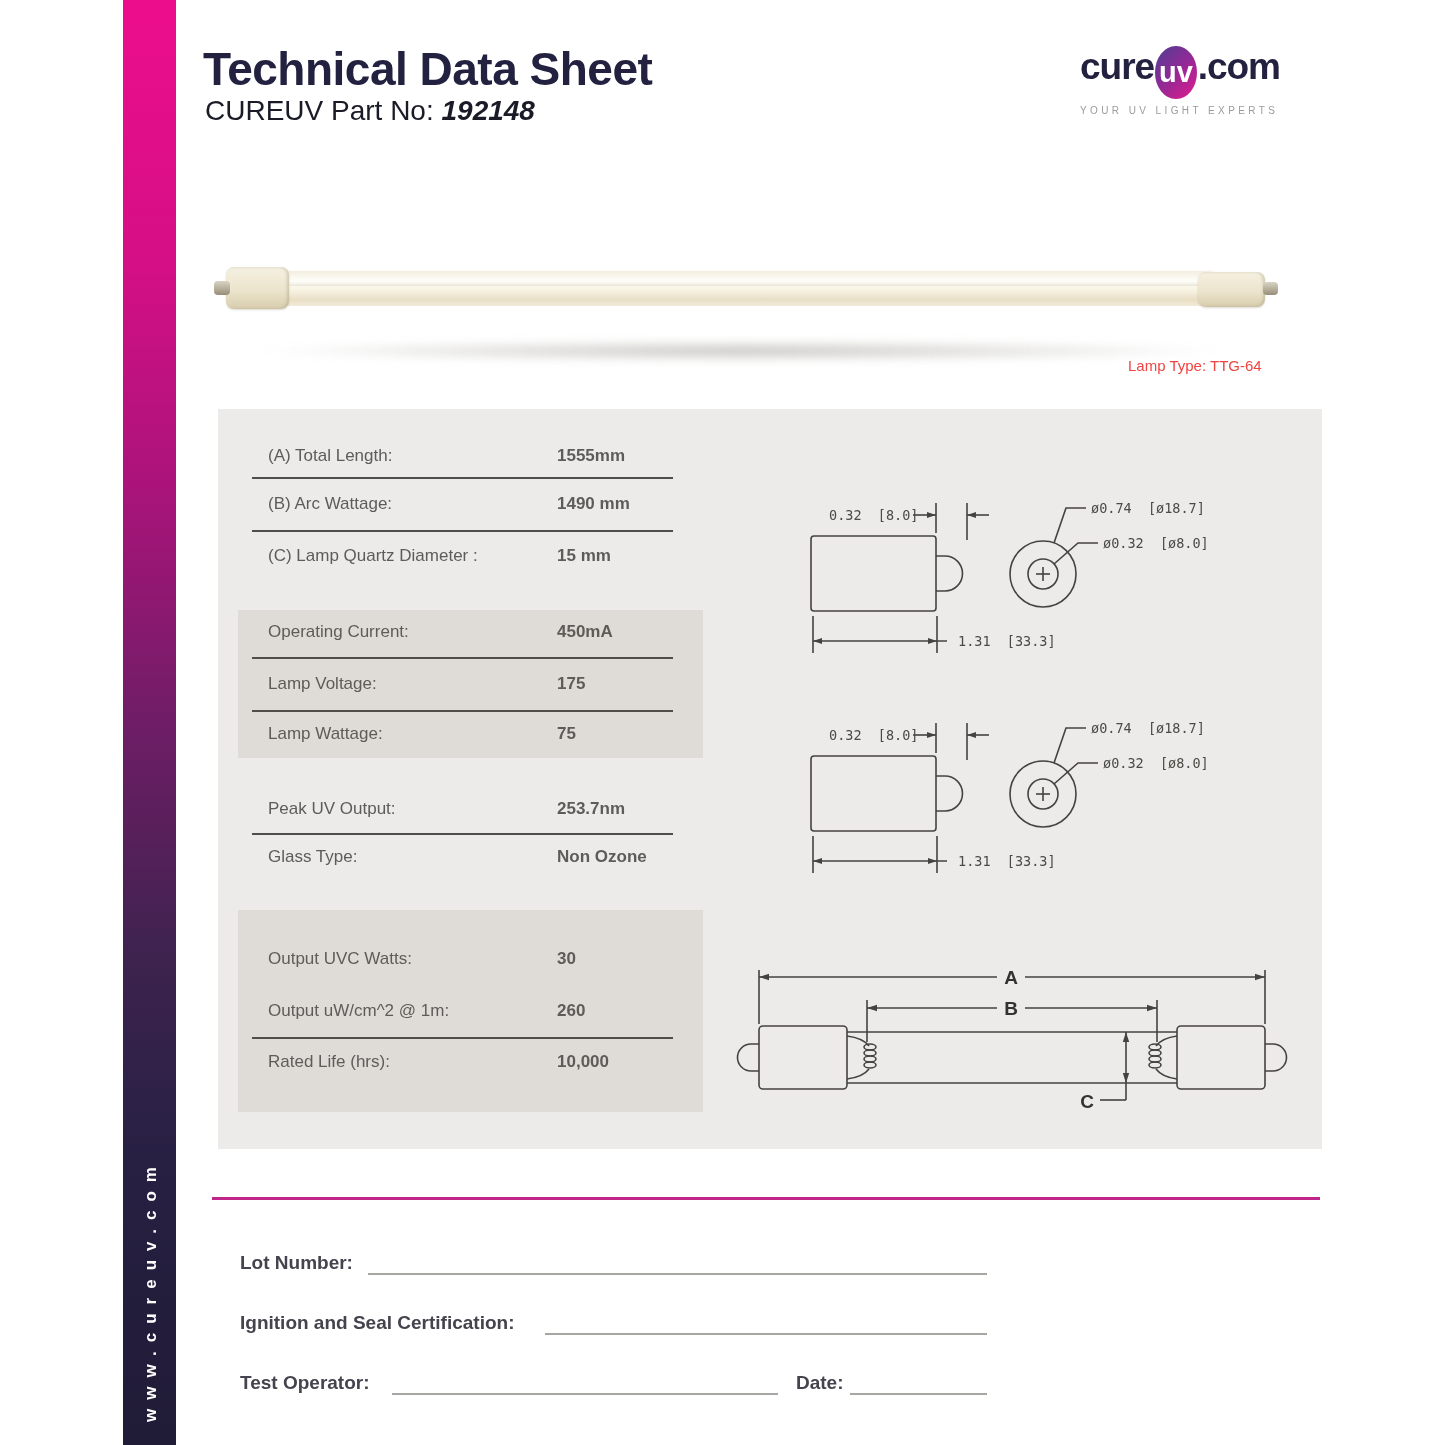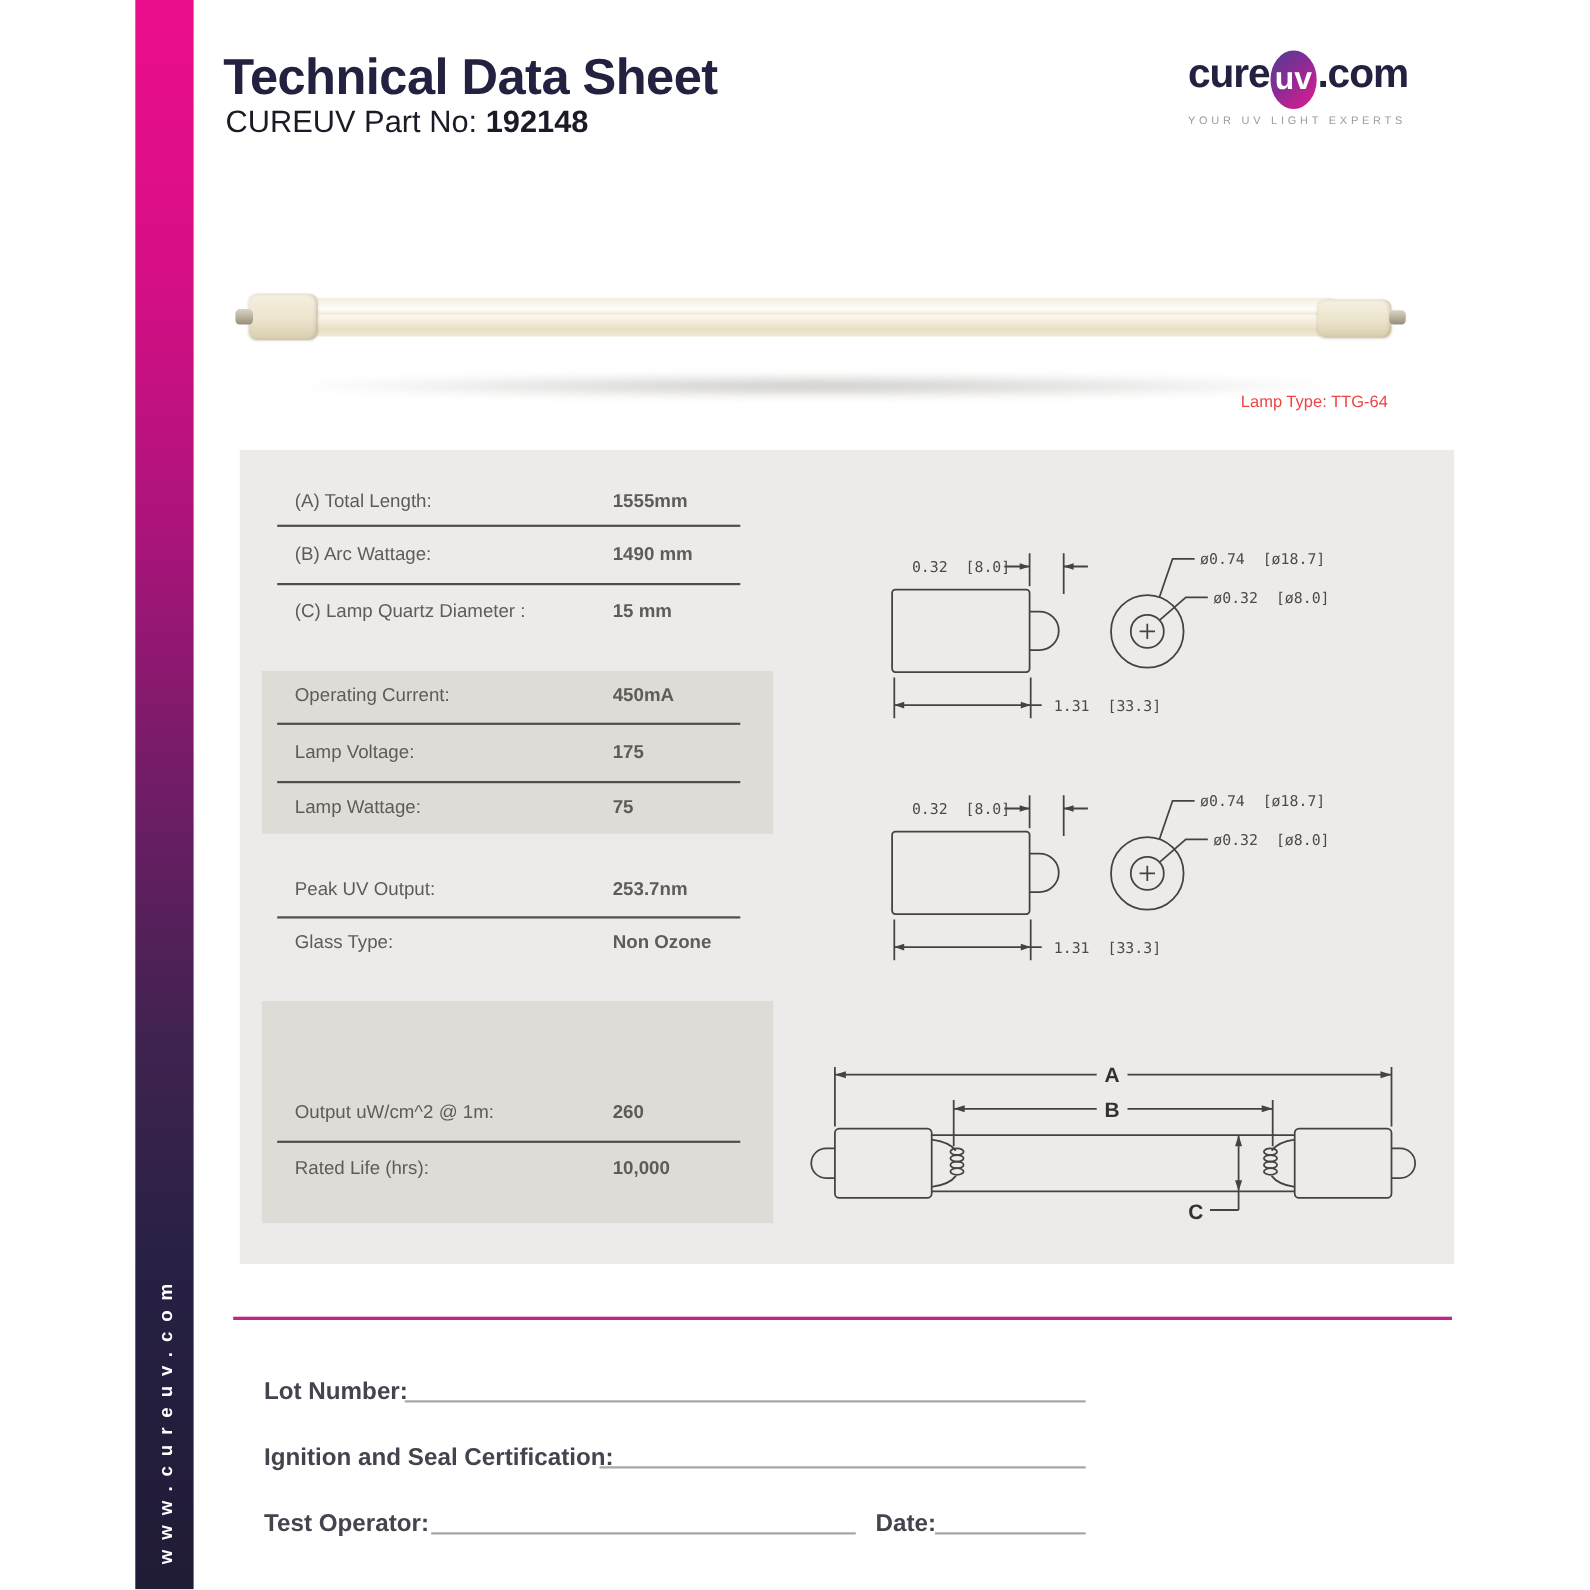--- a/index.html
+++ b/index.html
@@ -11,21 +11,21 @@
     background:linear-gradient(180deg,#ec0d8d 0%,#d50f85 18%,#a9147a 34%,#6f1d66 50%,
                #3e234f 66%,#272043 80%,#201b36 100%);}
   .vertical-site{position:absolute;left:141px;top:1422px;transform:rotate(-90deg);
     transform-origin:0 0;white-space:nowrap;color:#ffffff;font-size:17px;
     letter-spacing:9px;font-weight:bold;}
 
   
   .title{position:absolute;left:203px;top:42px;font-size:46px;font-weight:bold;
     color:#232140;letter-spacing:-0.5px;}
   .subtitle{position:absolute;left:205px;top:95px;font-size:28px;color:#1b1b28;}
-  .subtitle b{font-weight:bold;}
+  .subtitle b{font-weight:bold;font-style:italic;}
 
   
   .logo{position:absolute;left:1080px;top:46px;width:200px;}
   .logo-row{display:flex;align-items:flex-start;}
   .logo-prefix,.logo-suffix{font-size:37px;font-weight:bold;color:#232140;letter-spacing:-1px;}
   .logo-badge{width:53px;height:53px;border-radius:50%;margin:0 1px;
     background:linear-gradient(135deg,#4f3e92 0%,#8b2b96 45%,#e41a8d 100%);
     display:flex;align-items:center;justify-content:center;
     color:#ffffff;font-size:29px;font-weight:bold;}
   .logo-tagline{margin-top:6px;font-size:10px;letter-spacing:3.4px;color:#9b9b9b;
@@ -69,21 +69,21 @@
   .cad{position:absolute;left:795px;width:420px;height:175px;}
   .cad.d1{top:495px;} .cad.d2{top:715px;}
   .schematic{position:absolute;left:725px;top:960px;width:575px;height:160px;}
   .cad-line{stroke:#45433f;stroke-width:1.6;fill:none;}
   .cad-fill{fill:#45433f;stroke:none;}
   .cad-text{font-family:"DejaVu Sans Mono",monospace;font-size:13.5px;fill:#4c4a45;}
   .dim-letter{font-family:"Liberation Sans",sans-serif;font-size:19px;font-weight:bold;fill:#34322f;}
 
   
   .pink-rule{position:absolute;left:212px;top:1197px;width:1108px;height:3px;background:#c02689;}
-  .form-label{position:absolute;font-size:22px;font-weight:bold;color:#45444e;}
+  .form-label{position:absolute;font-size:19px;font-weight:bold;color:#45444e;}
   .lot-label{left:240px;top:1252px;}
   .ignition-label{left:240px;top:1312px;}
   .operator-label{left:240px;top:1372px;}
   .date-label{left:796px;top:1372px;}
   .blank-line{position:absolute;height:2px;background:#a8a6a3;}
   .lot-line{left:368px;top:1273px;width:619px;}
   .ignition-line{left:545px;top:1333px;width:442px;}
   .operator-line{left:392px;top:1393px;width:386px;}
   .date-line{left:850px;top:1393px;width:137px;}
 </style>
@@ -151,20 +151,24 @@
       <span class="spec-value">75</span>
     </div>
     <div class="spec-row r7">
       <span class="spec-label">Peak UV Output:</span>
       <span class="spec-value">253.7nm</span>
     </div>
     <div class="sep s5"></div>
     <div class="spec-row r8">
       <span class="spec-label">Glass Type:</span>
       <span class="spec-value">Non Ozone</span>
+    </div>
+    <div class="spec-row r9">
+      <span class="spec-label">Output UVC Watts:</span>
+      <span class="spec-value">30</span>
     </div>
     <div class="spec-row r10">
       <span class="spec-label">Output uW/cm^2 @ 1m:</span>
       <span class="spec-value">260</span>
     </div>
     <div class="sep s6"></div>
     <div class="spec-row r11">
       <span class="spec-label">Rated Life (hrs):</span>
       <span class="spec-value">10,000</span>
     </div>

